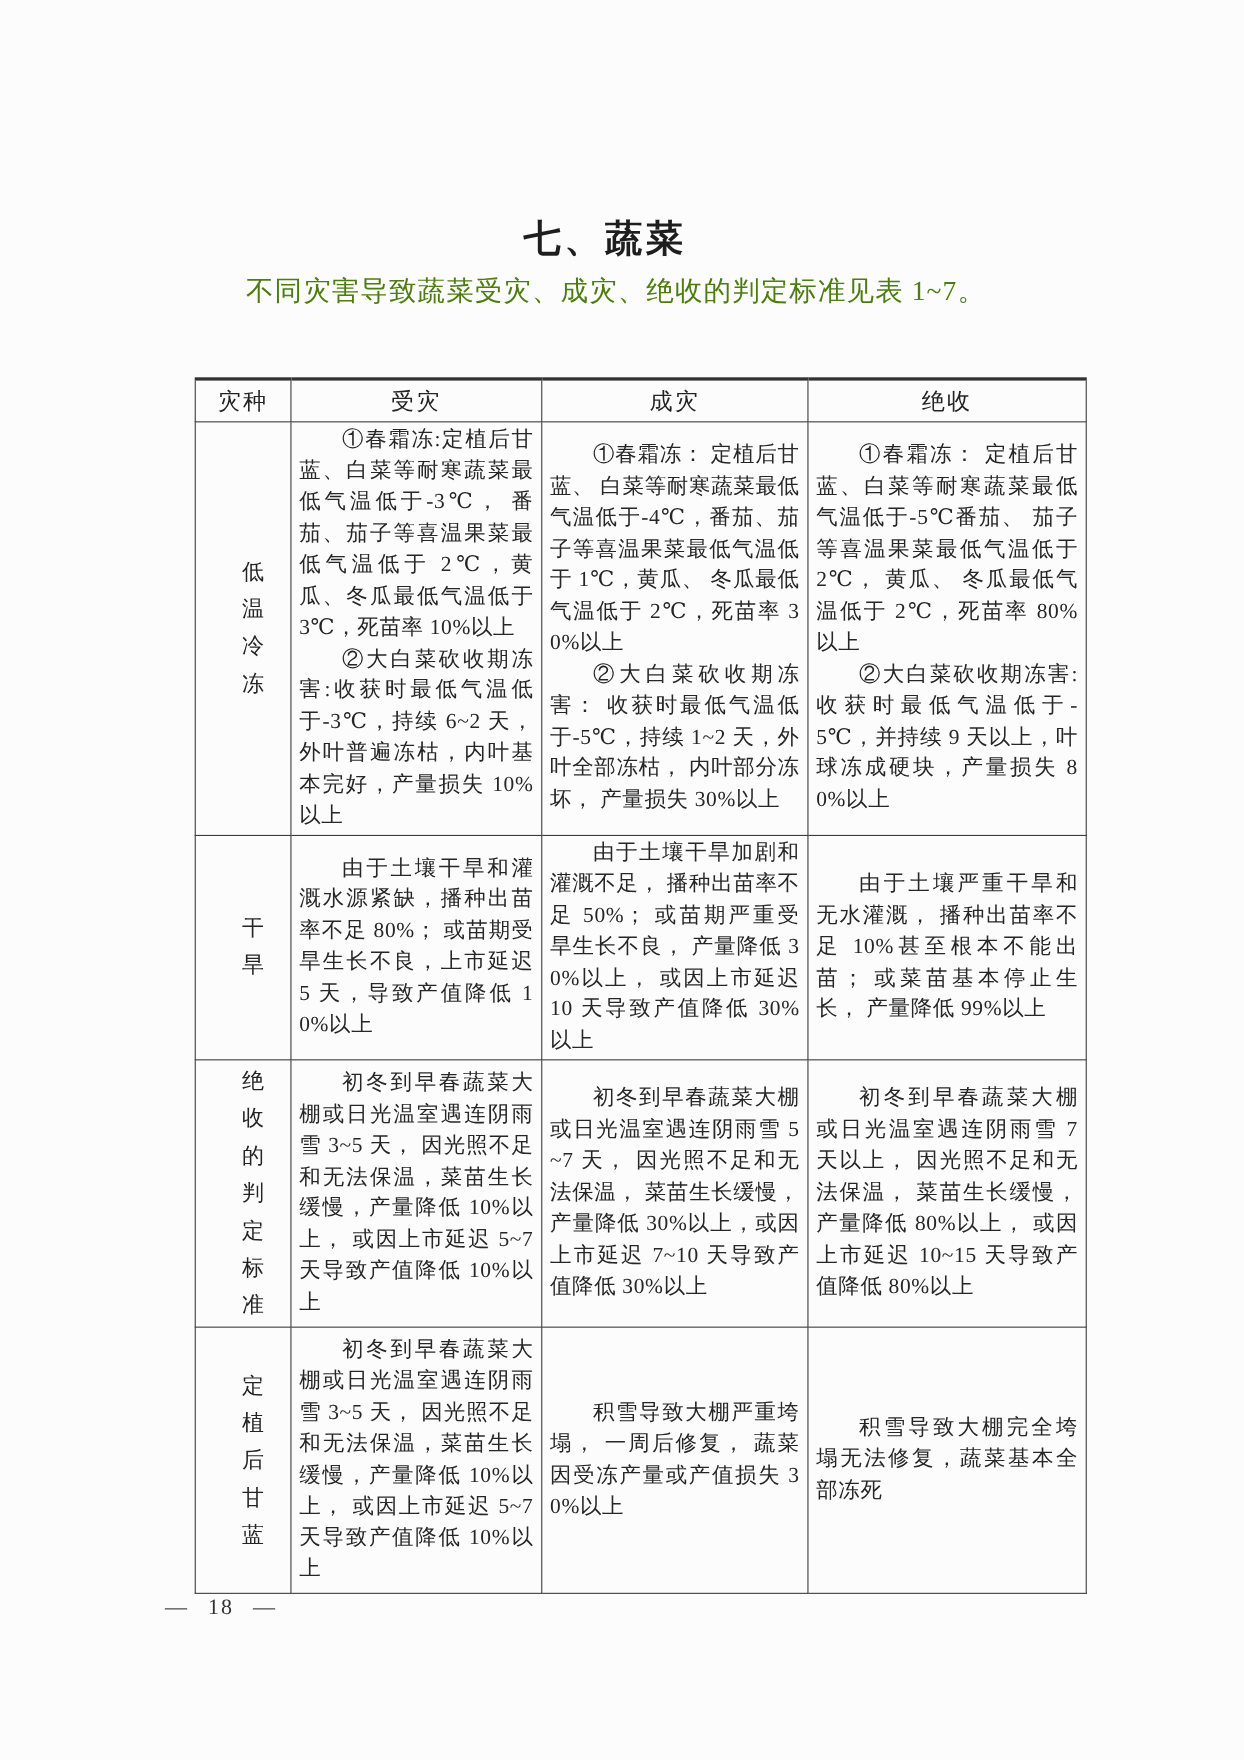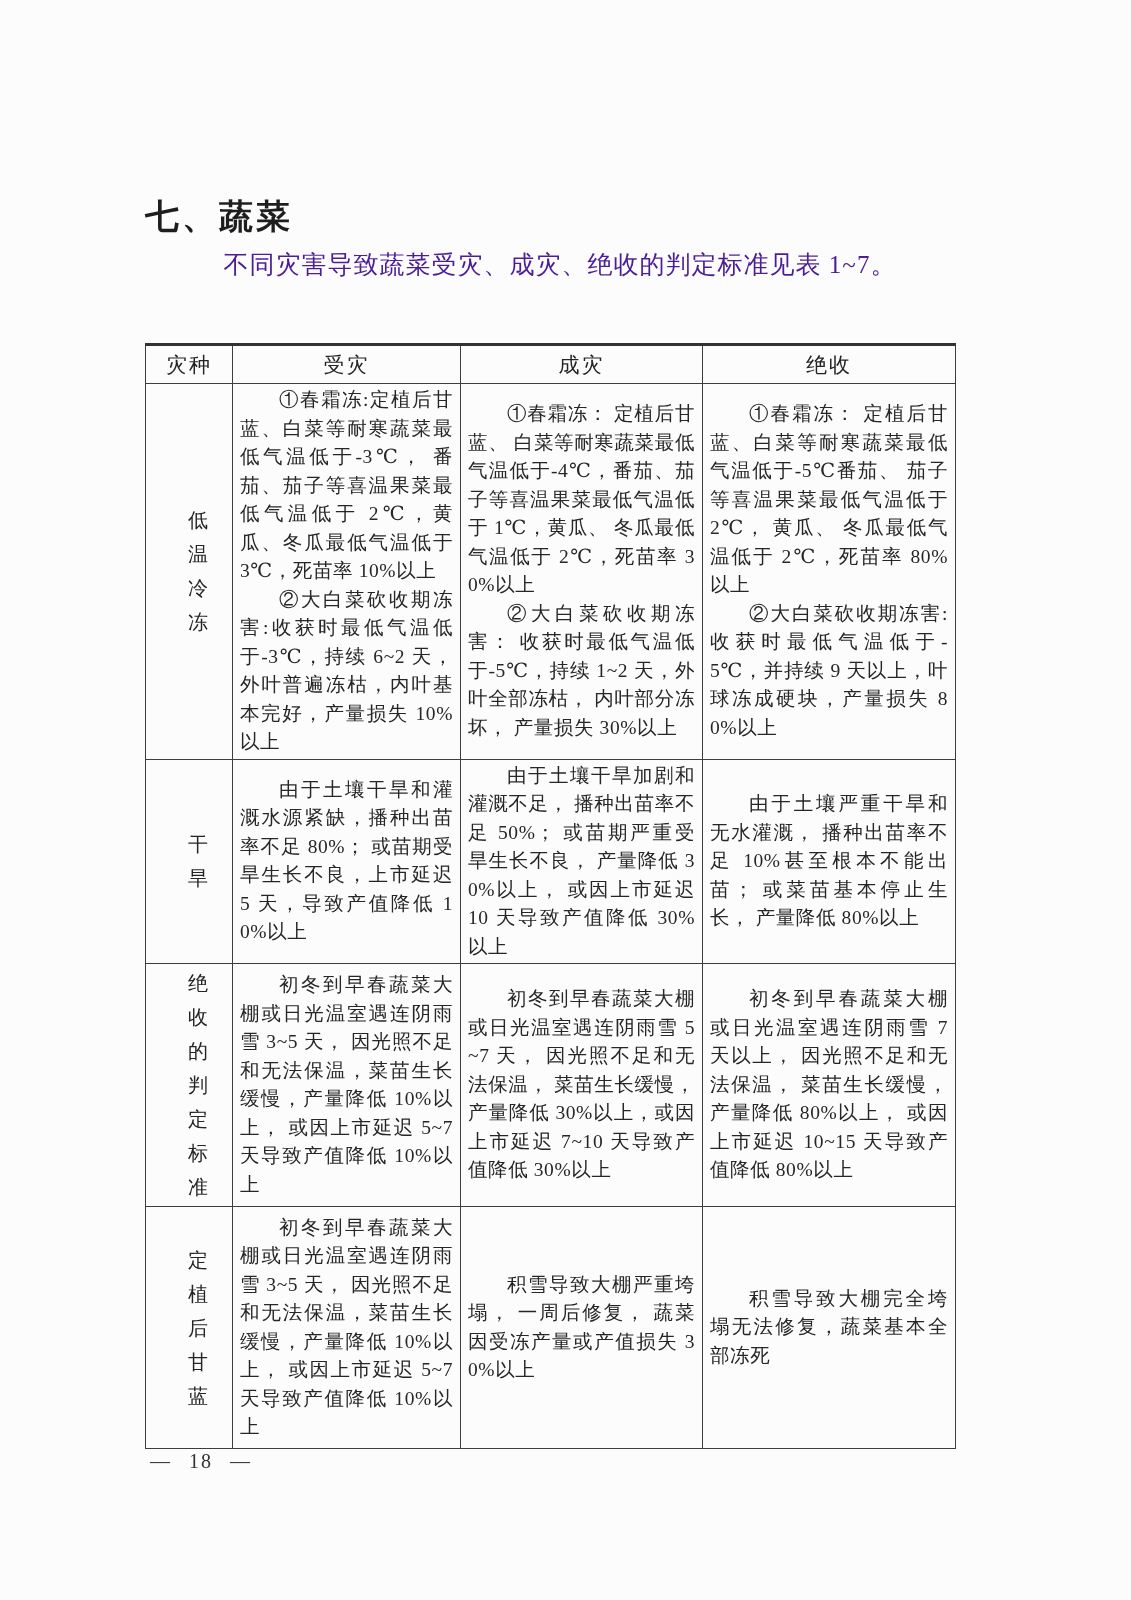--- a/index.html
+++ b/index.html
@@ -7,35 +7,35 @@
     position:relative;
     width:1131px;height:1600px;
     background:#fcfcfc;
     font-family:"Liberation Serif","DejaVu Serif",serif;
     color:#2b2b2b;
     overflow:hidden;
     box-shadow:0 0 6px rgba(0,0,0,.15);
   }
   .doc-title{
     position:absolute;top:194px;left:145px;width:810px;
-    text-align:left;
+    text-align:center;
     font-family:"Liberation Sans","DejaVu Sans",sans-serif;
     font-weight:bold;font-size:34px;letter-spacing:3px;color:#1e1e1e;
   }
   .doc-intro{
     position:absolute;top:248px;left:120px;width:880px;
-    text-align:center;font-size:25px;letter-spacing:1px;color:#4c1d95;
+    text-align:center;font-size:25px;letter-spacing:1px;color:#4d7c0f;
   }
   .doc-caption{
     position:absolute;top:292px;left:145px;width:810px;
     text-align:center;font-size:20.5px;letter-spacing:.5px;color:#262626;
   }
   .tablewrap{position:absolute;top:343px;left:145px;width:810px;}
   table.criteria{
-    border-collapse:collapse;table-layout:fixed;width:810px;
+    border-collapse:collapse;table-layout:fixed;width:810px;margin-left:32px;
   }
   table.criteria col.c0{width:87px;}
   table.criteria col.c1{width:228px;}
   table.criteria col.c2{width:242px;}
   table.criteria col.c3{width:253px;}
   table.criteria th,table.criteria td{
     border:1.4px solid #3d3d3d;
     padding:2px 7px;
     vertical-align:middle;
     font-size:19.5px;
@@ -114,21 +114,21 @@
           <td class="rowlabel">
             <span class="lbl">干旱</span>
           </td>
           <td class="content">
             <p>由于土壤干旱和灌溉水源紧缺，播种出苗率不足 80%； 或苗期受旱生长不良，上市延迟 5 天，导致产值降低 10%以上</p>
           </td>
           <td class="content">
             <p>由于土壤干旱加剧和灌溉不足， 播种出苗率不足 50%； 或苗期严重受旱生长不良， 产量降低 30%以上， 或因上市延迟 10 天导致产值降低 30%以上</p>
           </td>
           <td class="content">
-            <p>由于土壤严重干旱和无水灌溉， 播种出苗率不足 10%甚至根本不能出苗； 或菜苗基本停止生长， 产量降低 80%以上</p>
+            <p>由于土壤严重干旱和无水灌溉， 播种出苗率不足 10%甚至根本不能出苗； 或菜苗基本停止生长， 产量降低 99%以上</p>
           </td>
         </tr>
         <tr class="r3">
           <td class="rowlabel">
             <span class="lbl">绝收的判定标准</span>
           </td>
           <td class="content">
             <p>初冬到早春蔬菜大棚或日光温室遇连阴雨雪 3~5 天， 因光照不足和无法保温，菜苗生长缓慢，产量降低 10%以上， 或因上市延迟 5~7 天导致产值降低 10%以上</p>
           </td>
           <td class="content">

